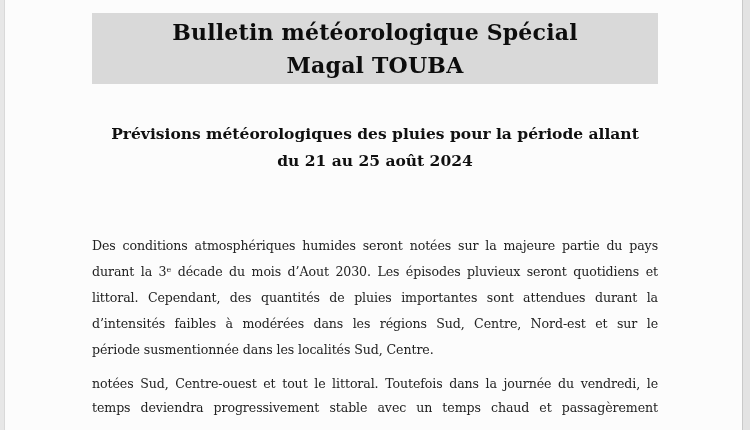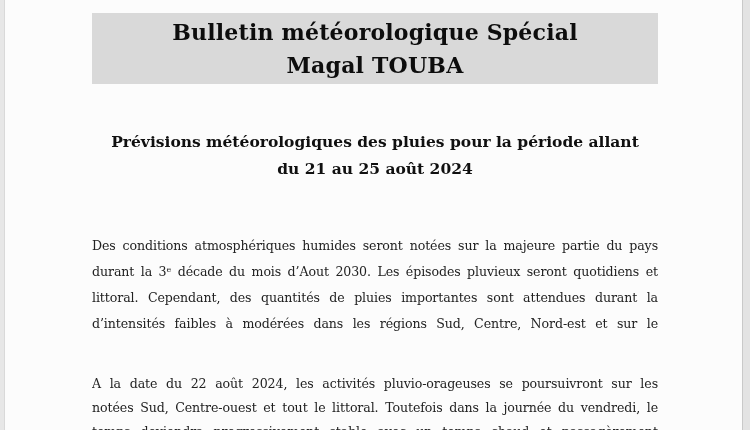--- a/index.html
+++ b/index.html
@@ -46,21 +46,21 @@
   .banner .h-line {
     font-weight: bold;
     font-size: 22px;
     line-height: 33px;
     color: #0d0d0d;
     letter-spacing: 0.2px;
   }
   
   .subtitle {
     position: absolute;
-    left: 92px; top: 128px;
+    left: 92px; top: 120px;
     width: 566px;
     text-align: center;
   }
   .subtitle div {
     font-weight: bold;
     font-size: 15.5px;
     line-height: 27px;
     color: #101010;
   }
   
@@ -100,21 +100,21 @@
   <div class="subtitle">
     <div>Prévisions météorologiques des pluies pour la période allant</div>
     <div>du 21 au 25 août 2024</div>
   </div>
 
   <div class="para p1">
     <div class="line">Des conditions atmosphériques humides seront notées sur la majeure partie du pays</div>
     <div class="line">durant la 3ᵉ décade du mois d’Aout 2030. Les épisodes pluvieux seront quotidiens et</div>
     <div class="line">littoral. Cependant, des quantités de pluies importantes sont attendues durant la</div>
     <div class="line">d’intensités faibles à modérées dans les régions Sud, Centre, Nord-est et sur le</div>
+    <div class="line endpara">période susmentionnée dans les localités Sud, Centre.</div>
   </div>
 
   <div class="para p2">
-    <div class="line">A la date du 22 août 2024, les activités pluvio-orageuses se poursuivront sur les</div>
     <div class="line">notées Sud, Centre-ouest et tout le littoral. Toutefois dans la journée du vendredi, le</div>
     <div class="line">temps deviendra progressivement stable avec un temps chaud et passagèrement</div>
   </div>
 
 </div>
 
 </body></html>

